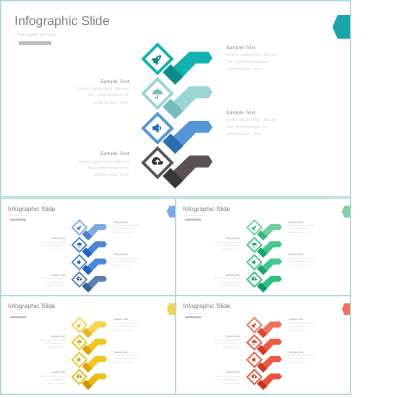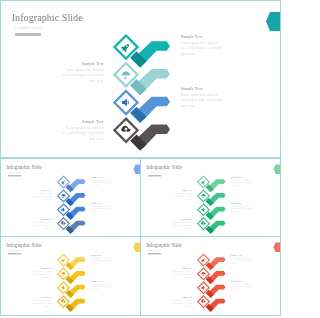--- a/index.html
+++ b/index.html
@@ -1,17 +1,17 @@
 <!DOCTYPE html>
 <html><head>
 <meta charset="utf-8">
 <style>
   html,body{margin:0;padding:0;background:#ffffff;}
   body{width:281px;height:318px;font-family:"Liberation Sans",sans-serif;overflow:hidden;}
-  .grid{position:relative;width:316px;height:318px;font-family:Liberation Serif, serif;}
+  .grid{position:relative;width:316px;height:318px;}
   .slide{position:absolute;background:#ffffff;border:1px solid #a9d6dc;box-sizing:border-box;overflow:hidden;}
   .inner{position:absolute;left:0;top:0;width:281px;height:158px;transform-origin:0 0;}
   .ttl{position:absolute;color:#7f8184;white-space:nowrap;font-size:10.2px;left:10.7px;top:11.8px;line-height:1;}
   .sub{position:absolute;color:#cdcfd1;white-space:nowrap;font-size:3.3px;left:13.3px;top:25.8px;line-height:1;}
   .bar{position:absolute;background:#bcbcbc;left:14.3px;top:32.3px;width:25.5px;height:2.8px;}
   .blk{position:absolute;width:44px;}
   .blk .h{color:#7e8082;white-space:nowrap;font-size:3.9px;letter-spacing:0.18px;}
   .blk .p{color:#d2d4d6;font-size:3.5px;line-height:1.6;margin-top:1.8px;}
   .bl{text-align:right;}
   .br{text-align:left;}

